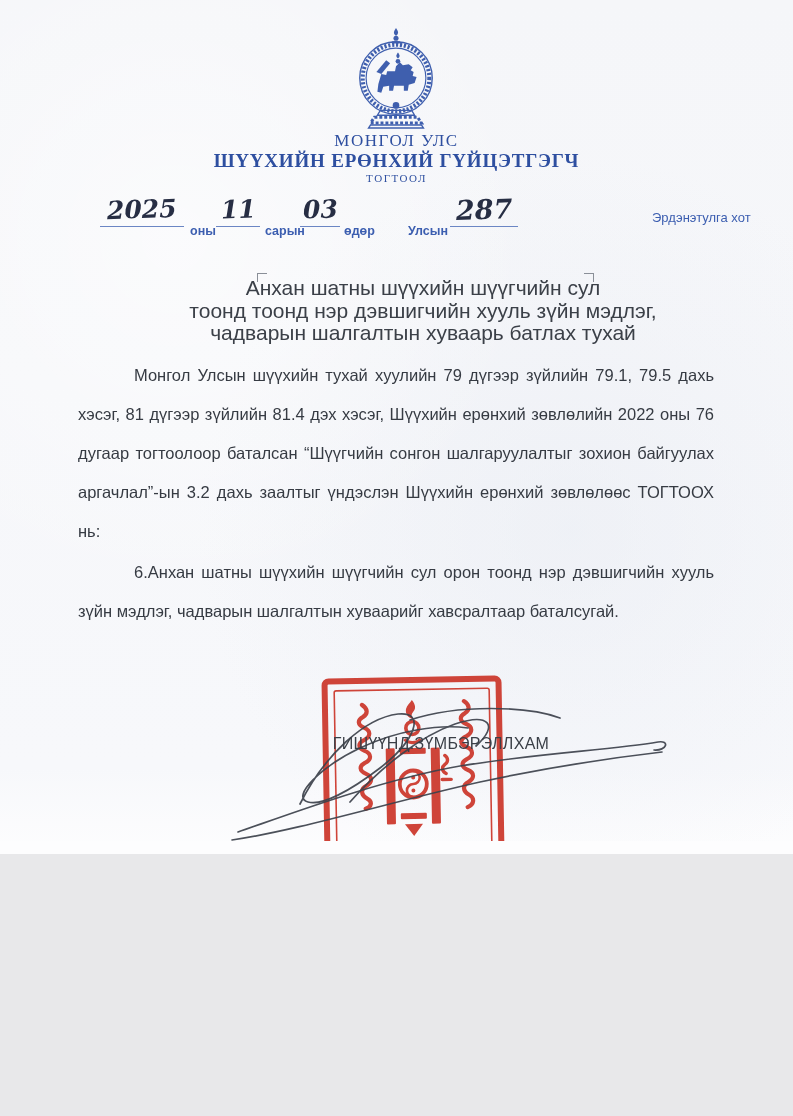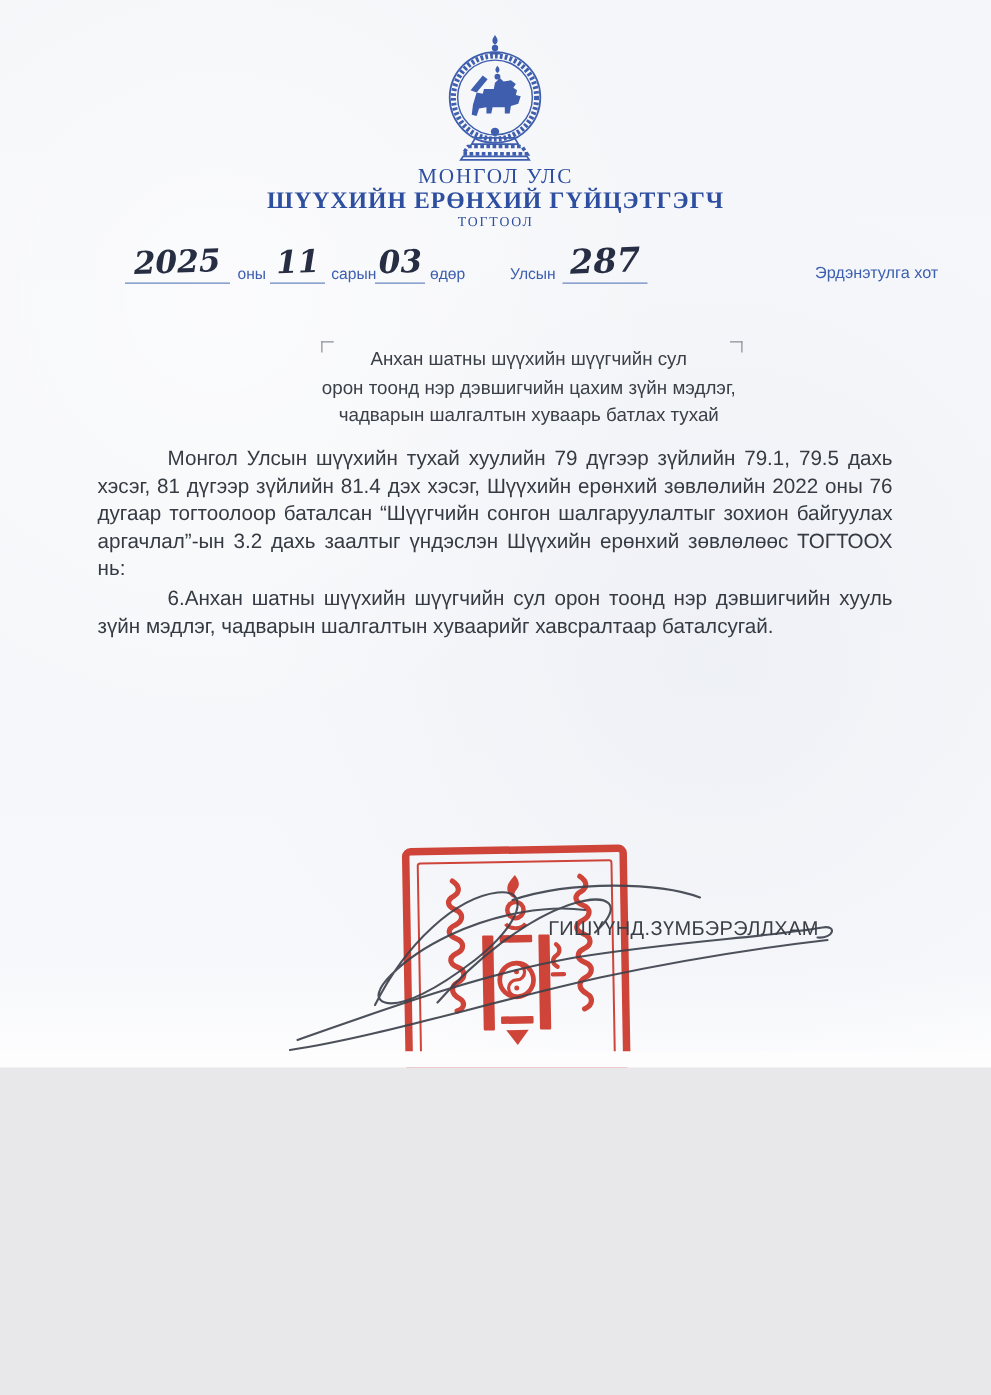--- a/index.html
+++ b/index.html
@@ -25,39 +25,39 @@
   .hdr-country{top:131px;font-size:17px;letter-spacing:1.5px;}
   .hdr-org{top:150px;font-size:19px;font-weight:bold;letter-spacing:.8px;}
   .hdr-doctype{top:172px;font-size:11px;letter-spacing:1.5px;}
 
   
   .meta{position:absolute;top:196px;left:0;width:100%;height:40px;}
   .hw{font-family:"DejaVu Serif", serif;font-style:italic;font-weight:bold;
       color:#272e44;display:inline-block;transform:rotate(-2deg);}
   .blank{position:absolute;border-bottom:1.6px solid #6b86c4;text-align:center;height:30px;top:0;}
   .blank .hw{font-size:25px;line-height:28px;}
-  .meta-label{position:absolute;top:16px;font-size:12.5px;color:#3c5eb0;}
+  .meta-label{position:absolute;top:28px;font-size:12.5px;color:#3c5eb0;font-weight:bold;}
   .city{position:absolute;top:14px;left:652px;font-size:13px;color:#3c5eb0;}
 
   
   .title{position:absolute;left:166px;top:277px;width:514px;text-align:center;
-         font-size:15px;line-height:22.5px;color:#3b4048;}
+         font-size:21px;line-height:22.5px;color:#3b4048;}
   .corner{position:absolute;width:9px;height:8px;border-top:1.2px solid #8a8f98;}
   .corner-l{left:257px;top:273px;border-left:1.2px solid #8a8f98;}
   .corner-r{left:584px;top:273px;border-right:1.2px solid #8a8f98;}
 
   
   .body-text{position:absolute;left:78px;top:356px;width:636px;
-             font-size:16.5px;line-height:22px;text-align:justify;color:#363b43;}
+             font-size:16.5px;line-height:39px;text-align:justify;color:#363b43;}
   .body-text p{margin:0 0 2px 0;text-indent:56px;}
 
   
   .sig-block{position:absolute;left:227px;top:733px;width:428px;
              font-size:16px;line-height:21px;color:#3a3f47;letter-spacing:.3px;}
-  .sig-row2{display:flex;justify-content:flex-end;}
+  .sig-row2{display:flex;justify-content:center;}
 
   .seal{position:absolute;left:322px;top:676px;width:182px;height:182px;
         transform:rotate(-1deg);opacity:.93;}
   .autograph{position:absolute;left:230px;top:684px;width:445px;height:165px;}
 
   
   .stamp-number{
     position:absolute;left:606px;top:1038px;
     font-family:"DejaVu Sans Mono", monospace;
     font-size:20px;font-weight:bold;letter-spacing:2.5px;color:#5d8cd8;opacity:.85;
@@ -115,21 +115,21 @@
     <span class="blank" style="left:450px;width:68px;">
       <span class="hw" style="font-size:27px;">287</span>
     </span>
     <span class="city">Эрдэнэтулга хот</span>
   </div>
 
   <span class="corner corner-l"></span>
   <span class="corner corner-r"></span>
   <div class="title">
     <div>Анхан шатны шүүхийн шүүгчийн сул</div>
-    <div>орон тоонд нэр дэвшигчийн цахим зүйн мэдлэг,</div>
+    <div>тоонд тоонд нэр дэвшигчийн хууль зүйн мэдлэг,</div>
     <div>чадварын шалгалтын хуваарь батлах тухай</div>
   </div>
 
   <div class="body-text">
     <p>Монгол Улсын шүүхийн тухай хуулийн 79 дүгээр зүйлийн 79.1, 79.5 дахь хэсэг, 81 дүгээр зүйлийн 81.4 дэх хэсэг, Шүүхийн ерөнхий зөвлөлийн 2022 оны 76 дугаар тогтоолоор баталсан “Шүүгчийн сонгон шалгаруулалтыг зохион байгуулах аргачлал”-ын 3.2 дахь заалтыг үндэслэн Шүүхийн ерөнхий зөвлөлөөс ТОГТООХ нь:</p>
     <p>6.Анхан шатны шүүхийн шүүгчийн сул орон тоонд нэр дэвшигчийн хууль зүйн мэдлэг, чадварын шалгалтын хуваарийг хавсралтаар баталсугай.</p>
   </div>
 
   <svg class="seal" viewBox="0 0 182 182">
     <g fill="none" stroke="#cc372b">

